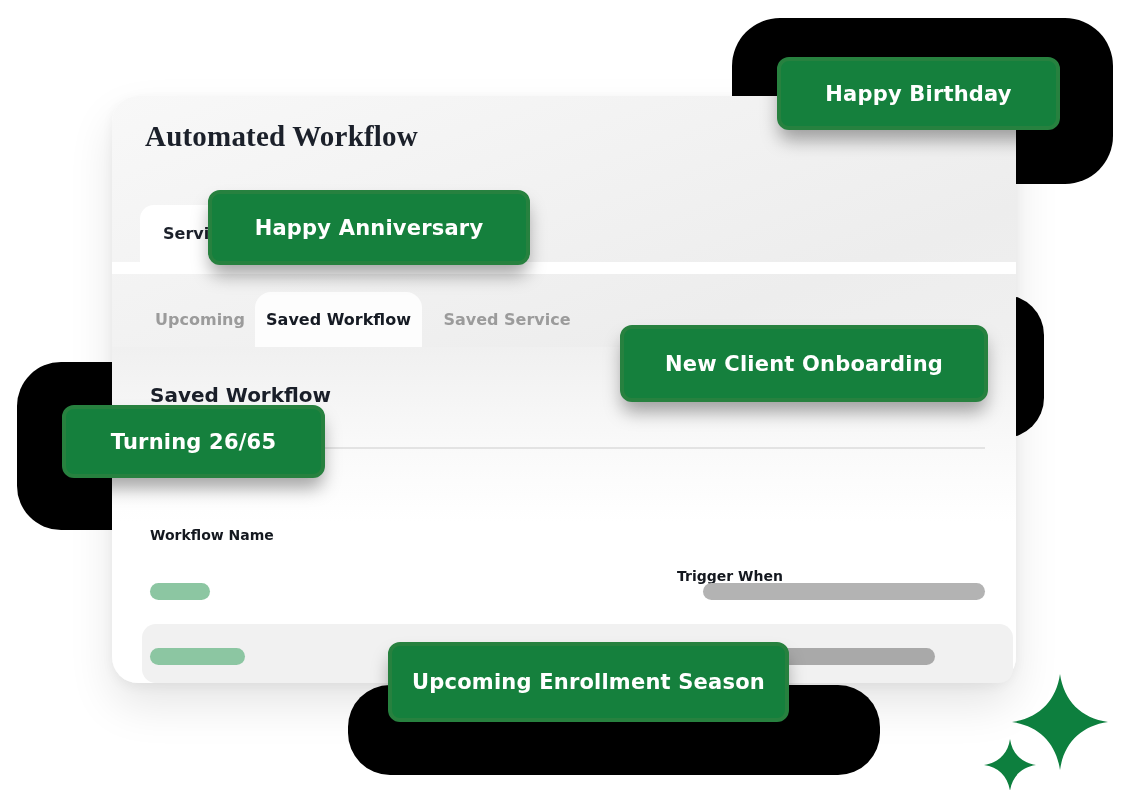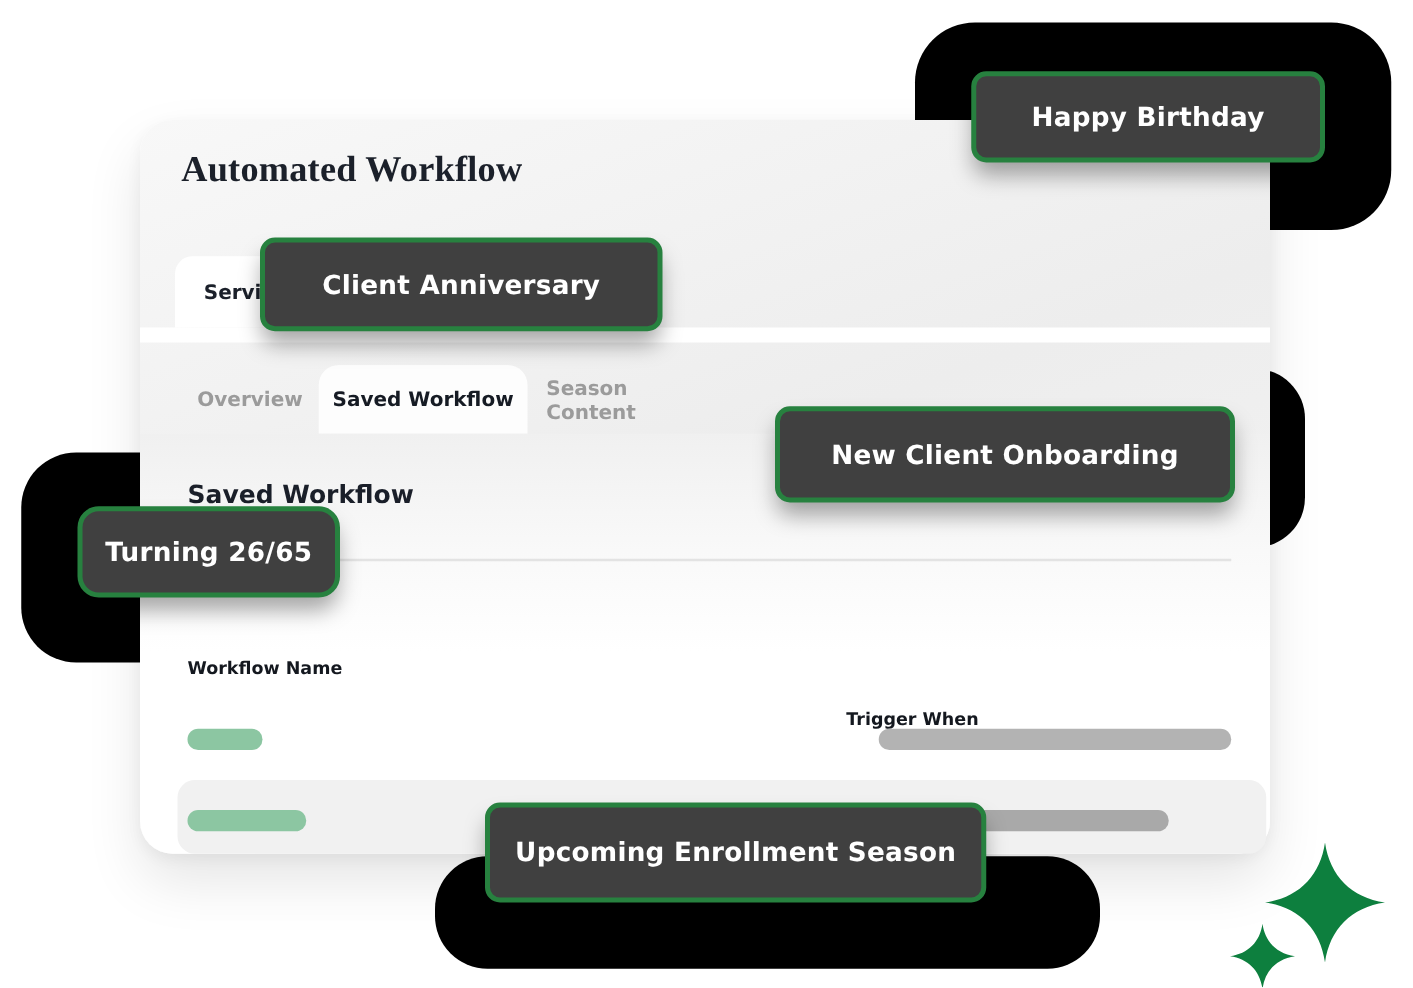--- a/index.html
+++ b/index.html
@@ -75,30 +75,30 @@
   .row-strip{
     position:absolute;left:30px;top:277px;width:871px;height:59px;
     border-radius:14px;background:#f1f1f1;
   }
   .r2-name{left:38px;top:301px;width:95px;}
   .r2-trigger{left:591px;top:301px;width:232px;background:#a9a9a9;}
 
   
   .badge{
     position:absolute;z-index:5;box-sizing:border-box;
-    background:#404040;border:4px solid #27813f;border-radius:12px;
+    background:#15803d;border:4px solid #27813f;border-radius:12px;
     display:flex;align-items:center;justify-content:center;
     color:#ffffff;font-size:21px;font-weight:700;letter-spacing:0.2px;
     box-shadow:0 12px 18px -2px rgba(0,0,0,0.35);
     cursor:pointer;
   }
   .badge-birthday{left:777px;top:57px;width:283px;height:73px;}
   .badge-anniversary{left:208px;top:190px;width:322px;height:75px;}
   .badge-onboarding{left:620px;top:325px;width:368px;height:77px;}
-  .badge-turning{left:62px;top:405px;width:210px;height:73px;border-radius:17px;}
+  .badge-turning{left:62px;top:405px;width:263px;height:73px;}
   .badge-enrollment{left:388px;top:642px;width:401px;height:80px;}
 
   
   .sparkles{position:absolute;left:960px;top:660px;width:160px;height:130px;z-index:3;}
 </style>
 </head>
 <body>
 
 <div class="stage">
 
@@ -108,42 +108,42 @@
   <div class="blob blob-bottom"></div>
 
   <div class="card">
     <div class="card-title">Automated Workflow</div>
 
     <div class="tab-service">
       <span>Service</span>
     </div>
     <div class="tabbar-base"></div>
 
-    <div class="tab2 tab2-overview">Overview</div>
+    <div class="tab2 tab2-overview">Upcoming</div>
     <div class="tab2 tab2-active">Saved Workflow</div>
-    <div class="tab2 tab2-content">Season Content</div>
+    <div class="tab2 tab2-content">Saved Service</div>
 
     <div class="panel">
       <div class="section-title">Saved Workflow</div>
       <div class="divider"></div>
 
       <div class="col-header c1">Workflow Name</div>
       <div class="col-header c2">Trigger When</div>
 
       <div class="pill pill-green r1-name"></div>
       <div class="pill pill-gray r1-trigger"></div>
 
       <div class="row-strip"></div>
       <div class="pill pill-green r2-name"></div>
       <div class="pill pill-gray r2-trigger"></div>
     </div>
   </div>
 
   <div class="badge badge-birthday">Happy Birthday</div>
-  <div class="badge badge-anniversary">Client Anniversary</div>
+  <div class="badge badge-anniversary">Happy Anniversary</div>
   <div class="badge badge-onboarding">New Client Onboarding</div>
   <div class="badge badge-turning">Turning 26/65</div>
   <div class="badge badge-enrollment">Upcoming Enrollment Season</div>
 
   <svg class="sparkles" viewBox="0 0 160 130">
     <path fill="#0d7f3e" transform="translate(52,14) scale(0.96)" d="M50 0 C54 28 72 46 100 50 C72 54 54 72 50 100 C46 72 28 54 0 50 C28 46 46 28 50 0 Z"></path>
     <path fill="#0d7f3e" transform="translate(24,79) scale(0.52)" d="M50 0 C54 28 72 46 100 50 C72 54 54 72 50 100 C46 72 28 54 0 50 C28 46 46 28 50 0 Z"></path>
   </svg>
 
 </div>

